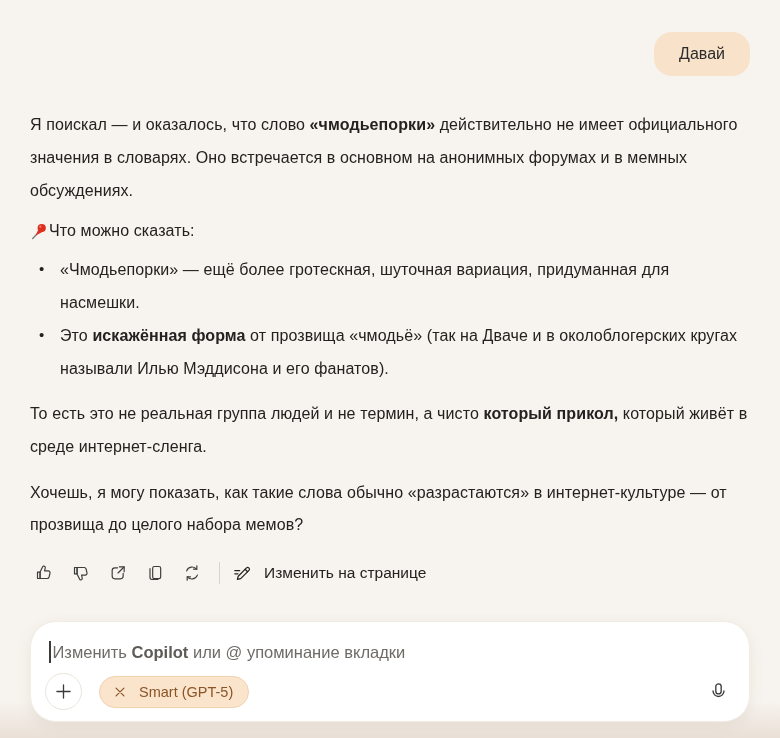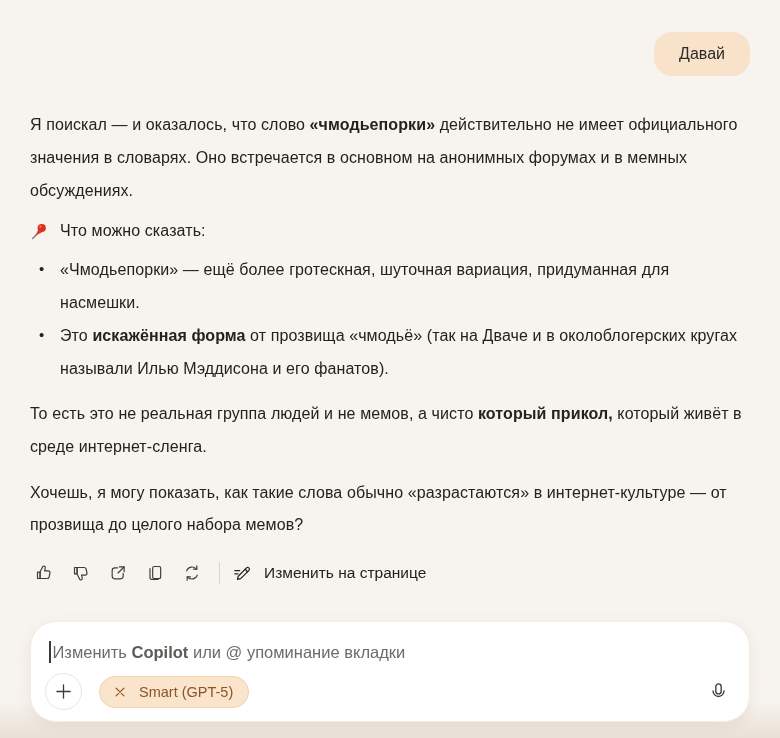--- a/index.html
+++ b/index.html
@@ -30,21 +30,21 @@
   .assistant {
     position: absolute;
     left: 30px; right: 28px; top: 109px;
     font-size: 16px;
     color: #242220;
     letter-spacing: 0.1px;
   }
   .assistant p { line-height: 2.05; margin-bottom: 13px; }
   .assistant b { font-weight: 700; }
   .pin-line {
-    display: flex; align-items: center; gap: 11px;
+    display: flex; align-items: center; 
     margin: 1px 0 11px;
     line-height: 1.4;
   }
   .bullets { list-style: none; margin: 0 0 12px; }
   .bullets li {
     position: relative;
     padding-left: 30px;
     line-height: 2.05;
     margin-bottom: 1px;
   }
@@ -152,21 +152,21 @@
         </svg>
       </span>
       <span>Что можно сказать:</span>
     </div>
 
     <ul class="bullets">
       <li><span>«Чмодьепорки» — ещё более гротескная, шуточная вариация, придуманная для насмешки.</span></li>
       <li><span>Это </span><b class="seg-b">искажённая форма</b><span> от прозвища «чмодьё» (так на Дваче и в околоблогерских кругах называли Илью Мэддисона и его фанатов).</span></li>
     </ul>
 
-    <p><span>То есть это не реальная группа людей и не мемов, а чисто </span><b class="seg-b">который прикол,</b><span> который живёт в среде интернет-сленга.</span></p>
+    <p><span>То есть это не реальная группа людей и не термин, а чисто </span><b class="seg-b">который прикол,</b><span> который живёт в среде интернет-сленга.</span></p>
     <p><span>Хочешь, я могу показать, как такие слова обычно «разрастаются» в интернет-культуре — от прозвища до целого набора мемов?</span></p>
 
     <div class="toolbar">
       <button class="icon-btn" title="">
         <span style="display:flex">
           <svg width="20" height="20" viewBox="0 0 24 24" fill="none" stroke="currentColor" stroke-width="1.4" stroke-linejoin="round" stroke-linecap="round">
             <path d="M7.3 10.9 10.4 4.5c.3-.6 1-1 1.7-.8 1 .2 1.6 1.2 1.4 2.2l-.8 3.6h4.5c1.3 0 2.3 1.3 2 2.6l-1.1 4.7c-.3 1.1-1.2 1.8-2.3 1.8H7.3z"></path>
             <path d="M4.2 10.9h3.1v7.7H4.2z"></path>
           </svg>
         </span>

